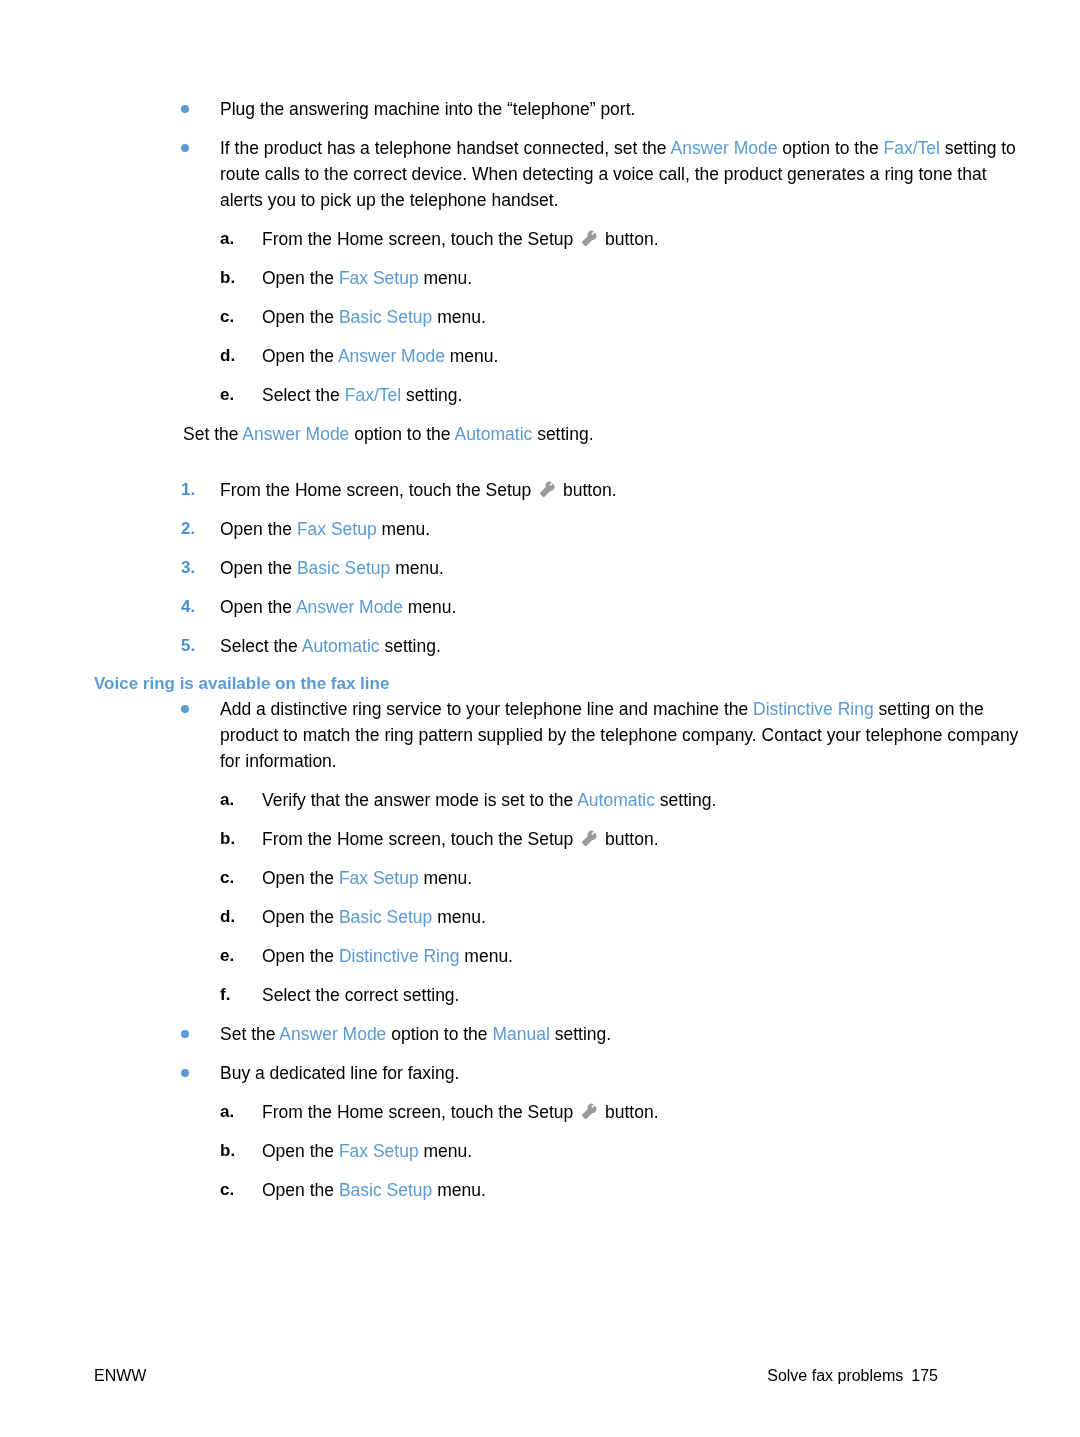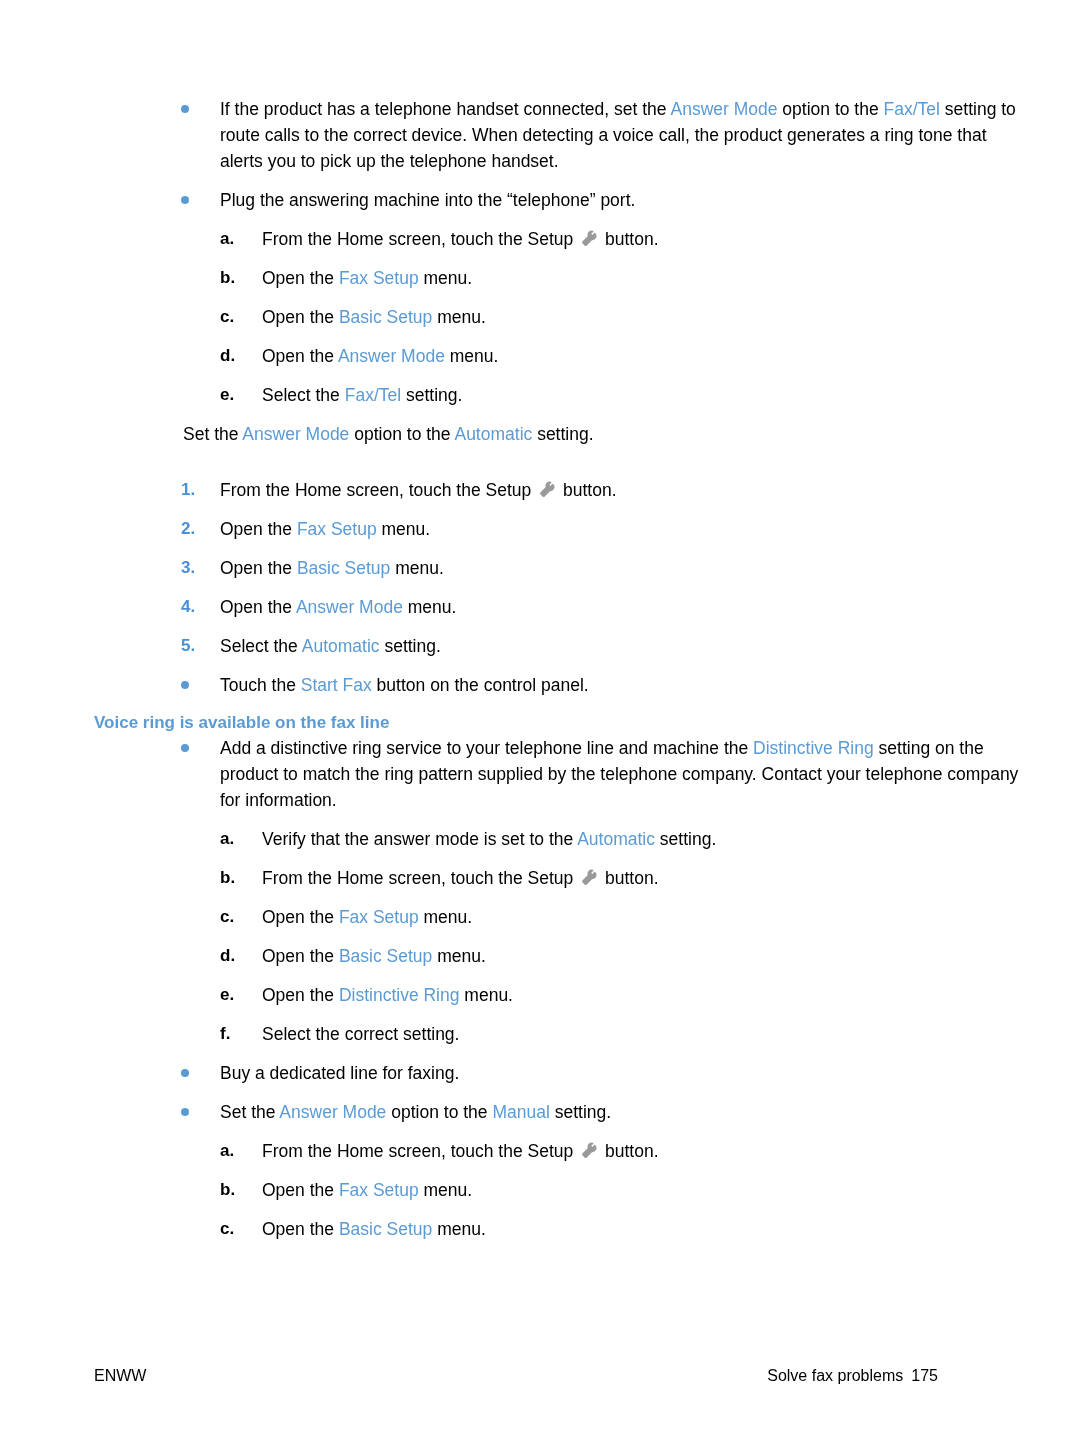--- a/index.html
+++ b/index.html
@@ -132,26 +132,26 @@
   }
 </style>
 </head>
 <body>
 
 <div class="page">
   <div class="content">
 
     <div class="row bullet-row">
       <span class="marker"></span>
+      <span>Plug the answering machine into the “telephone” port.</span>
+    </div>
+
+    <div class="row bullet-row">
+      <span class="marker"></span>
       <span>If the product has a telephone handset connected, set the </span><span class="ui">Answer Mode</span><span> option to the </span><span class="ui">Fax/Tel</span><span> setting to route calls to the correct device. When detecting a voice call, the product generates a ring tone that alerts you to pick up the telephone handset.</span>
-    </div>
-
-    <div class="row bullet-row">
-      <span class="marker"></span>
-      <span>Plug the answering machine into the “telephone” port.</span>
     </div>
 
     <div class="row step-row">
       <span class="marker">a.</span>
       <span>From the Home screen, touch the Setup </span><span class="wrench"><svg width="18" height="18" viewBox="0 0 24 24">
             <path d="M20.5 4.2a1 1 0 0 0-1.5-.3l-2.6 2.6-1.4-1.4 2.6-2.6a1 1 0 0 0-.4-1.6 5.6 5.6 0 0 0-6.9 7.1L3.5 14.9a2.2 2.2 0 0 0 0 3.1l2.5 2.5a2.2 2.2 0 0 0 3.1 0l6.9-6.9a5.6 5.6 0 0 0 4.5-9.4z" fill="#9a9a9a"></path>
           </svg></span><span> button.</span>
     </div>
     <div class="row step-row">
       <span class="marker">b.</span>
@@ -192,24 +192,20 @@
     <div class="row num-row">
       <span class="marker">4.</span>
       <span>Open the </span><span class="ui">Answer Mode</span><span> menu.</span>
     </div>
     <div class="row num-row">
       <span class="marker">5.</span>
       <span>Select the </span><span class="ui">Automatic</span><span> setting.</span>
     </div>
 
 
-    <div class="row bullet-row">
-      <span class="marker"></span>
-      <span>Touch the </span><span class="ui">Start Fax</span><span> button on the control panel.</span>
-    </div>
 
     <h2 class="section-heading h-gap-top h-gap-bottom">Voice ring is available on the fax line</h2>
 
     <div class="row bullet-row">
       <span class="marker"></span>
       <span>Add a distinctive ring service to your telephone line and machine the </span><span class="ui">Distinctive Ring</span><span> setting on the product to match the ring pattern supplied by the telephone company. Contact your telephone company for information.</span>
     </div>
 
     <div class="row step-row">
       <span class="marker">a.</span>
@@ -233,26 +229,26 @@
       <span class="marker">e.</span>
       <span>Open the </span><span class="ui">Distinctive Ring</span><span> menu.</span>
     </div>
     <div class="row step-row">
       <span class="marker">f.</span>
       <span>Select the correct setting.</span>
     </div>
 
     <div class="row bullet-row">
       <span class="marker"></span>
+      <span>Set the </span><span class="ui">Answer Mode</span><span> option to the </span><span class="ui">Manual</span><span> setting.</span>
+    </div>
+
+    <div class="row bullet-row">
+      <span class="marker"></span>
       <span>Buy a dedicated line for faxing.</span>
-    </div>
-
-    <div class="row bullet-row">
-      <span class="marker"></span>
-      <span>Set the </span><span class="ui">Answer Mode</span><span> option to the </span><span class="ui">Manual</span><span> setting.</span>
     </div>
 
     <div class="row step-row">
       <span class="marker">a.</span>
       <span>From the Home screen, touch the Setup </span><span class="wrench"><svg width="18" height="18" viewBox="0 0 24 24">
             <path d="M20.5 4.2a1 1 0 0 0-1.5-.3l-2.6 2.6-1.4-1.4 2.6-2.6a1 1 0 0 0-.4-1.6 5.6 5.6 0 0 0-6.9 7.1L3.5 14.9a2.2 2.2 0 0 0 0 3.1l2.5 2.5a2.2 2.2 0 0 0 3.1 0l6.9-6.9a5.6 5.6 0 0 0 4.5-9.4z" fill="#9a9a9a"></path>
           </svg></span><span> button.</span>
     </div>
     <div class="row step-row">
       <span class="marker">b.</span>

